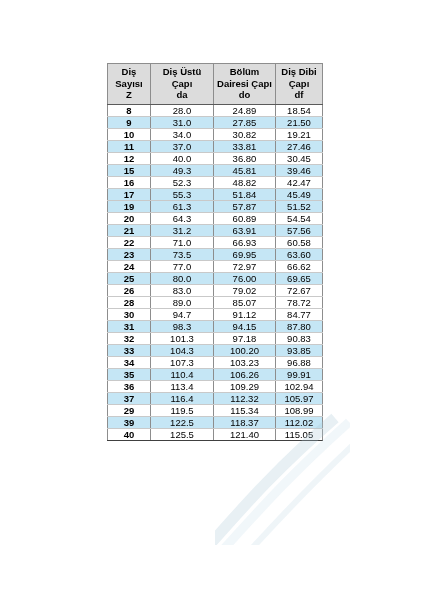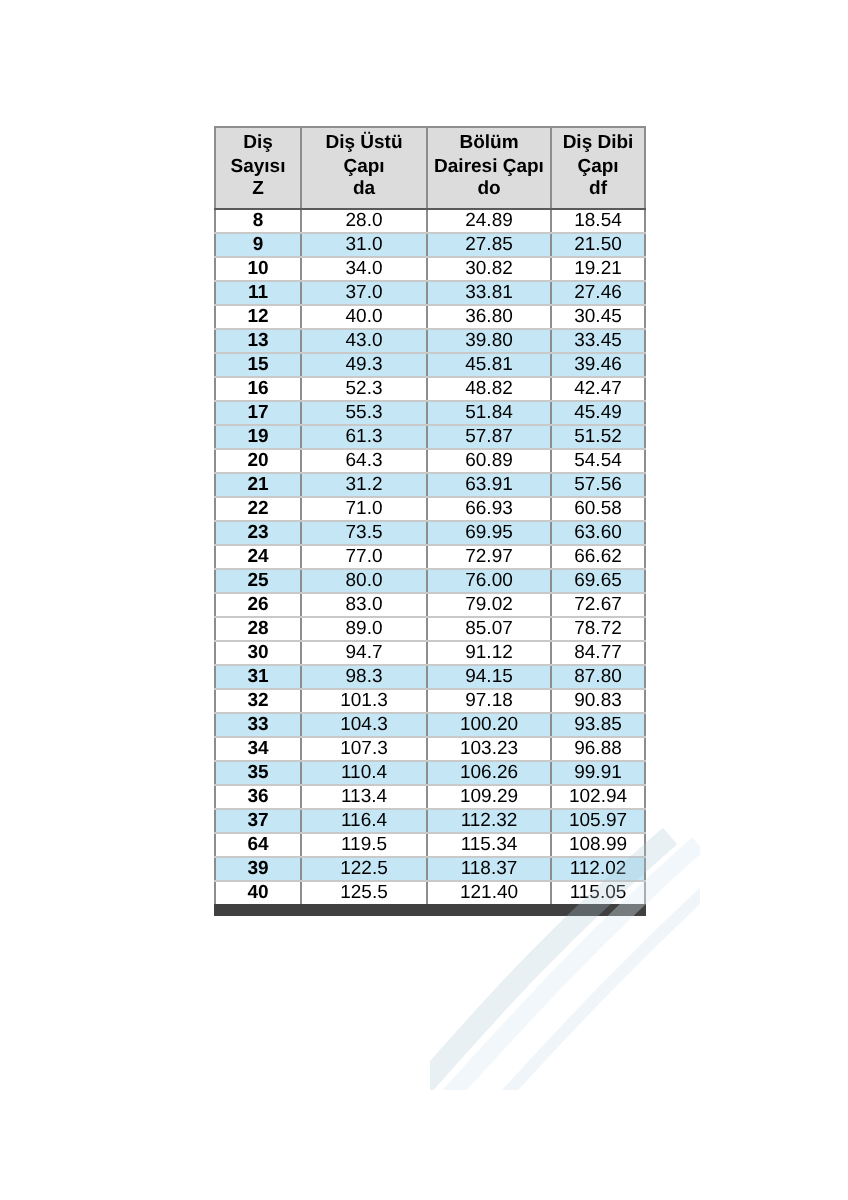--- a/index.html
+++ b/index.html
@@ -92,21 +92,21 @@
   }
   tbody tr.plain td {
     background: #ffffff;
   }
 
   tbody td.col-z {
     font-weight: bold;
   }
 
   tbody tr:last-child td {
-    border-bottom: 6px solid #404040;
+    border-bottom: 1px solid #404040;
   }
 </style>
 </head>
 <body>
 
 <div id="page-root">
 
   <div class="watermark">
     <svg width="135" height="145" viewBox="0 0 135 145" xmlns="http://www.w3.org/2000/svg">
       <path d="M-10,150 C30,105 60,70 120,18" stroke="#a9c6d6" stroke-width="11" fill="none" opacity="0.55"></path>
@@ -172,26 +172,20 @@
             <td class="col-do">33.81</td>
             <td class="col-df">27.46</td>
           </tr>
           <tr class="plain">
             <td class="col-z">12</td>
             <td class="col-da">40.0</td>
             <td class="col-do">36.80</td>
             <td class="col-df">30.45</td>
           </tr>
           <tr class="band">
-            <td class="col-z">13</td>
-            <td class="col-da">43.0</td>
-            <td class="col-do">39.80</td>
-            <td class="col-df">33.45</td>
-          </tr>
-          <tr class="band">
             <td class="col-z">15</td>
             <td class="col-da">49.3</td>
             <td class="col-do">45.81</td>
             <td class="col-df">39.46</td>
           </tr>
           <tr class="plain">
             <td class="col-z">16</td>
             <td class="col-da">52.3</td>
             <td class="col-do">48.82</td>
             <td class="col-df">42.47</td>
@@ -298,21 +292,21 @@
             <td class="col-do">109.29</td>
             <td class="col-df">102.94</td>
           </tr>
           <tr class="band">
             <td class="col-z">37</td>
             <td class="col-da">116.4</td>
             <td class="col-do">112.32</td>
             <td class="col-df">105.97</td>
           </tr>
           <tr class="plain">
-            <td class="col-z">64</td>
+            <td class="col-z">29</td>
             <td class="col-da">119.5</td>
             <td class="col-do">115.34</td>
             <td class="col-df">108.99</td>
           </tr>
           <tr class="band">
             <td class="col-z">39</td>
             <td class="col-da">122.5</td>
             <td class="col-do">118.37</td>
             <td class="col-df">112.02</td>
           </tr>

